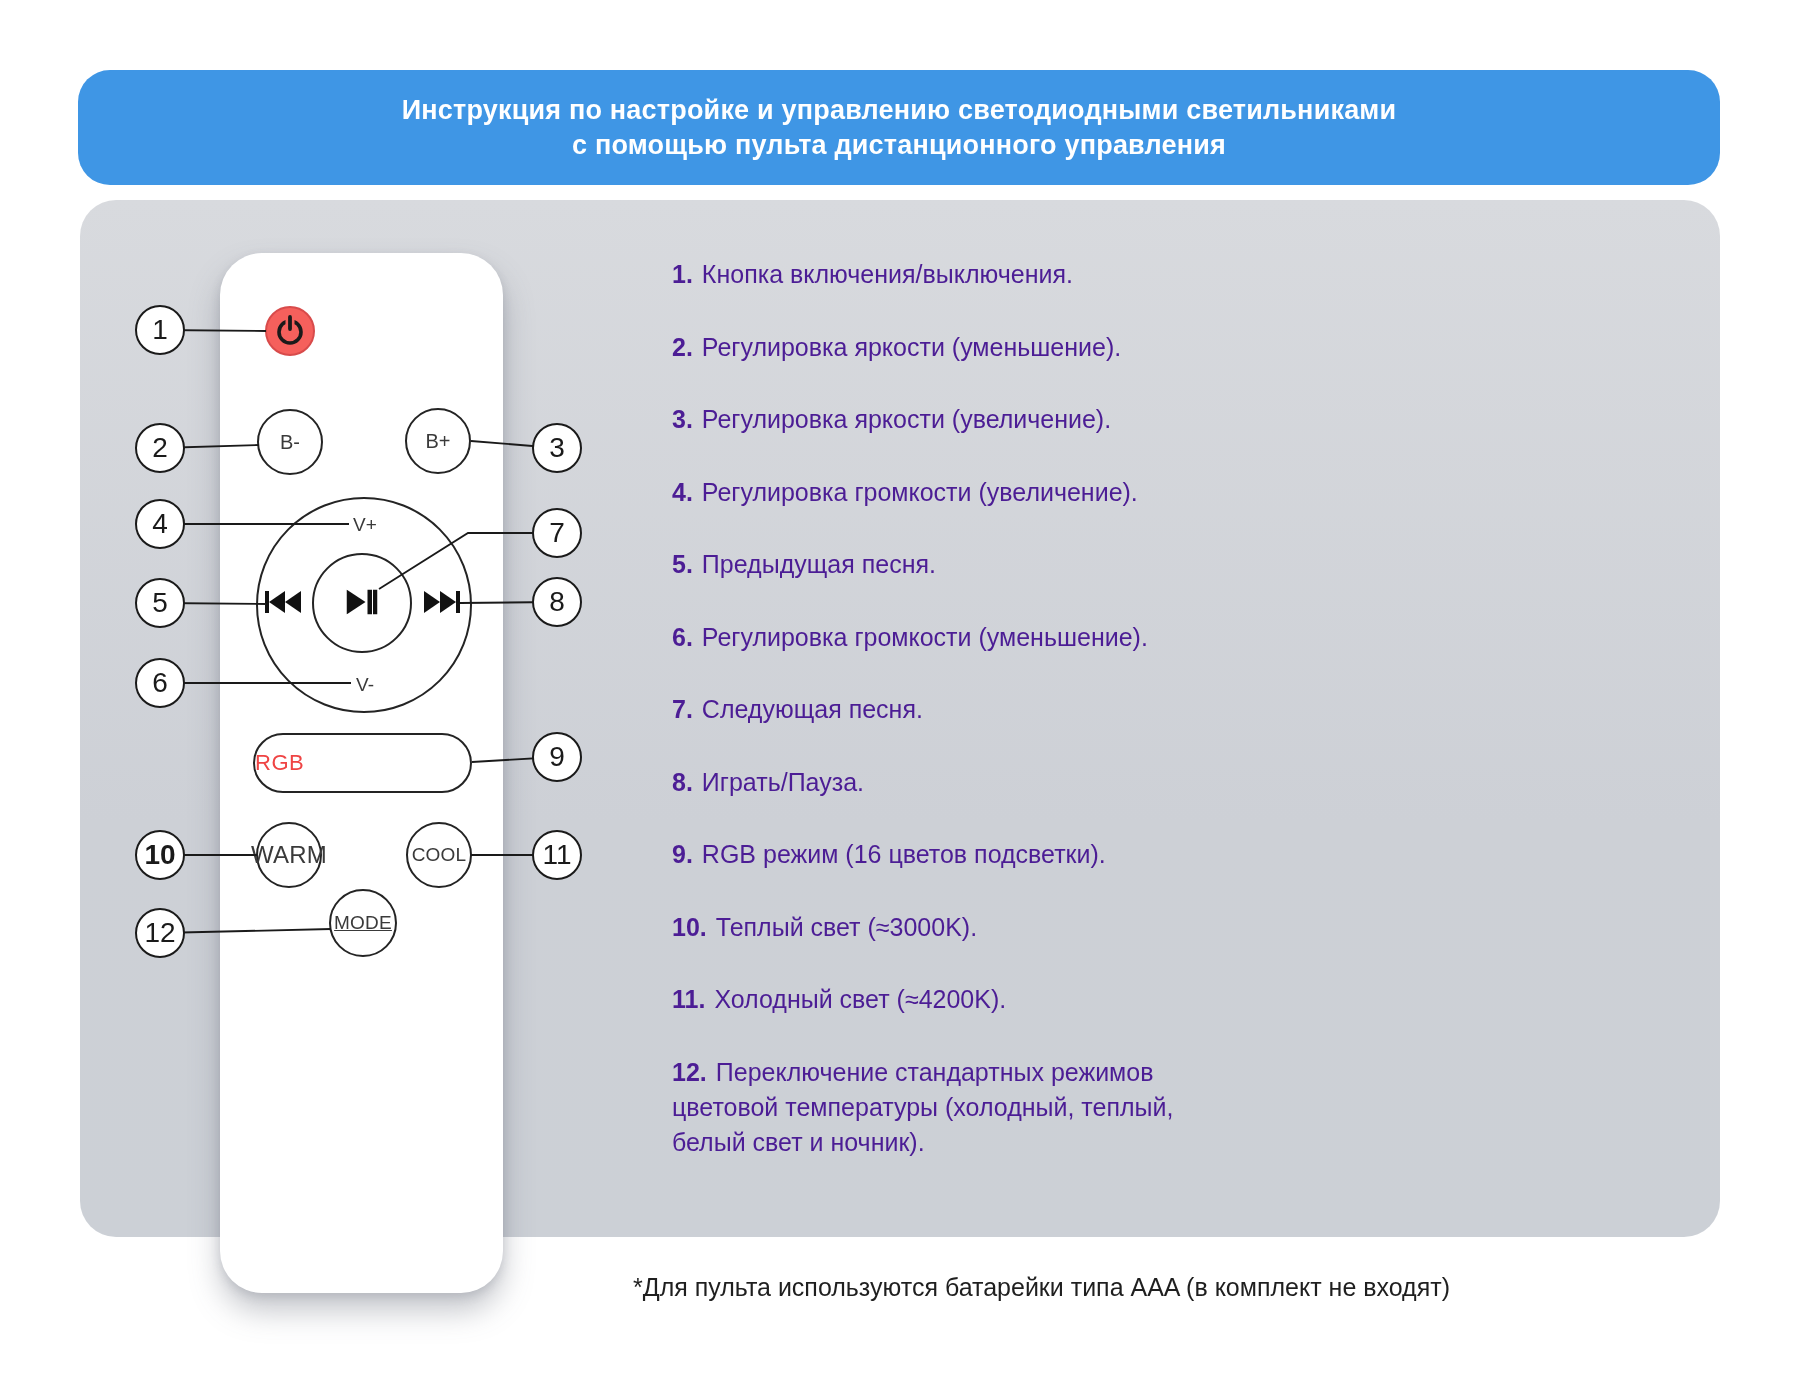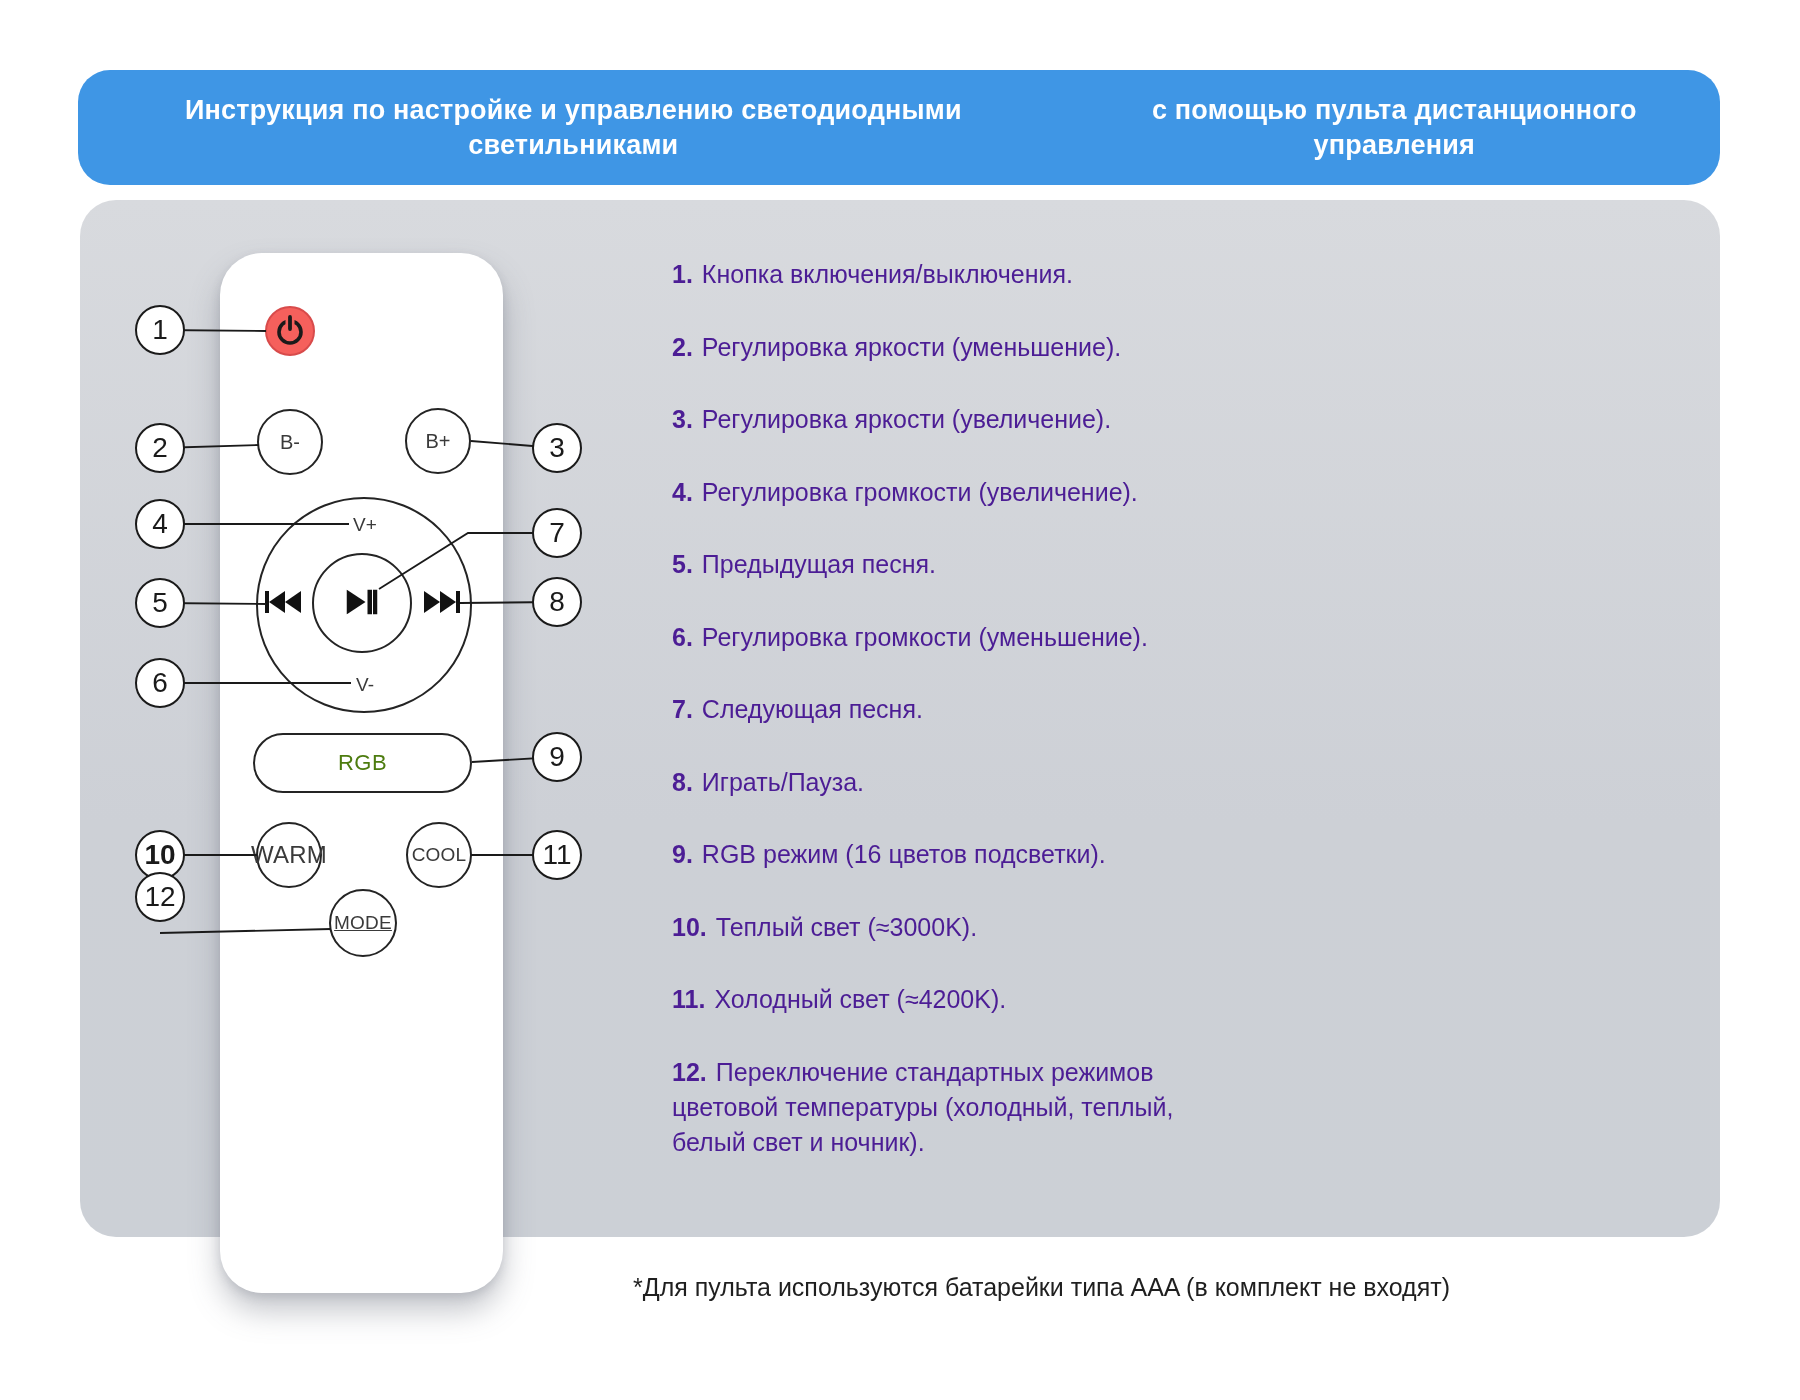--- a/index.html
+++ b/index.html
@@ -4,21 +4,21 @@
 <style>
   html,body{margin:0;padding:0;background:#ffffff;}
   #canvas{
     position:relative;width:1800px;height:1400px;overflow:hidden;
     font-family:"Liberation Sans", sans-serif;background:#ffffff;
   }
   
   .banner{
     position:absolute;left:78px;top:70px;width:1642px;height:115px;
     background:#3f96e5;border-radius:32px;
-    display:flex;flex-direction:row;align-items:center;justify-content:center;
+    display:flex;flex-direction:column;align-items:center;justify-content:center;
   }
   .banner .line{
     color:#ffffff;font-size:27px;font-weight:bold;line-height:35px;text-align:center;
     letter-spacing:0.2px;
   }
   
   .panel{
     position:absolute;left:80px;top:200px;width:1640px;height:1037px;
     background:linear-gradient(180deg,#d8dade 0%,#cdd0d6 60%,#ccd0d6 100%);
     border-radius:36px;
@@ -54,22 +54,22 @@
   }
   .lv-up{left:145px;top:271px;}
   .lv-down{left:145px;top:431px;}
   .pad-icon{position:absolute;transform:translate(-50%,-50%);}
   .i-prev{left:63px;top:351px;}
   .i-play{left:142px;top:351px;}
   .i-next{left:222px;top:351px;}
   .btn-rgb{
     position:absolute;left:33px;top:480px;width:219px;height:60px;box-sizing:border-box;
     border:2px solid #242424;border-radius:30px;background:#ffffff;
-    display:flex;align-items:center;justify-content:center;
-    font-size:22px;color:#4d7c0f;letter-spacing:0.5px;
+    display:flex;align-items:center;justify-content:flex-start;
+    font-size:22px;color:#ef4444;letter-spacing:0.5px;
   }
   .btn-warm{left:36px;top:569px;width:66px;height:66px;font-size:24px;letter-spacing:0.2px;}
   .btn-cool{left:186px;top:569px;width:66px;height:66px;font-size:19px;letter-spacing:0.2px;}
   .btn-mode{left:109px;top:636px;width:68px;height:68px;font-size:19px;letter-spacing:0.2px;text-decoration:underline;}
   
   .lines{position:absolute;left:0;top:0;z-index:5;}
   
   .co{
     position:absolute;width:50px;height:50px;box-sizing:border-box;z-index:6;
     background:#ffffff;border:2px solid #1a1a1a;border-radius:50%;
@@ -182,21 +182,21 @@
   <div class="co" style="left:135px;top:423px;">2</div>
   <div class="co" style="left:532px;top:423px;">3</div>
   <div class="co" style="left:135px;top:499px;">4</div>
   <div class="co" style="left:135px;top:578px;">5</div>
   <div class="co" style="left:135px;top:658px;">6</div>
   <div class="co" style="left:532px;top:508px;">7</div>
   <div class="co" style="left:532px;top:577px;">8</div>
   <div class="co" style="left:532px;top:732px;">9</div>
   <div class="co" style="left:135px;top:830px;font-weight:bold;">10</div>
   <div class="co" style="left:532px;top:830px;">11</div>
-  <div class="co" style="left:135px;top:872px;">12</div>
+  <div class="co" style="left:135px;top:908px;">12</div>
 
   <div class="list">
     <div class="item"><span class="num">1.</span><span>Кнопка включения/выключения.</span></div>
     <div class="item"><span class="num">2.</span><span>Регулировка яркости (уменьшение).</span></div>
     <div class="item"><span class="num">3.</span><span>Регулировка яркости (увеличение).</span></div>
     <div class="item"><span class="num">4.</span><span>Регулировка громкости (увеличение).</span></div>
     <div class="item"><span class="num">5.</span><span>Предыдущая песня.</span></div>
     <div class="item"><span class="num">6.</span><span>Регулировка громкости (уменьшение).</span></div>
     <div class="item"><span class="num">7.</span><span>Следующая песня.</span></div>
     <div class="item"><span class="num">8.</span><span>Играть/Пауза.</span></div>

